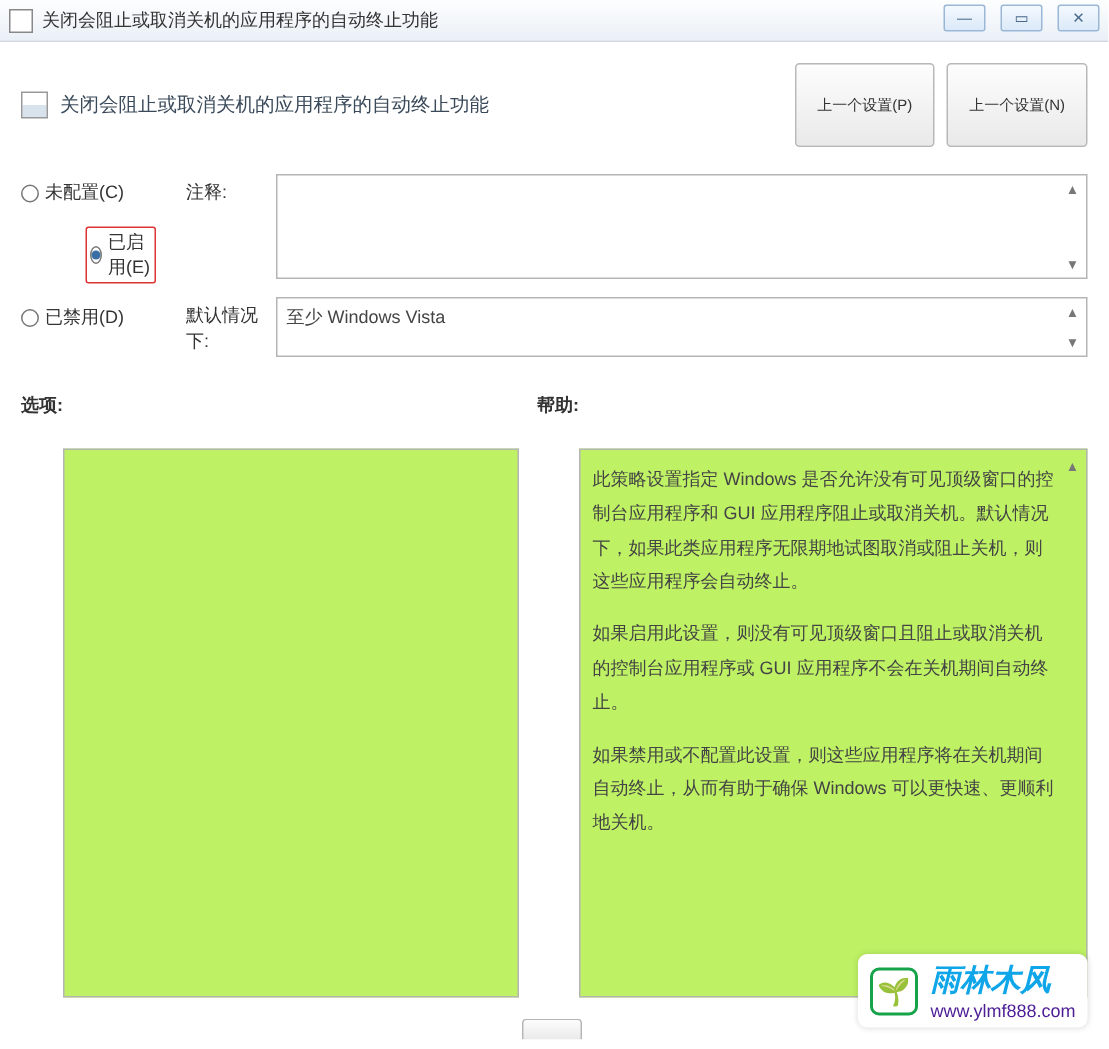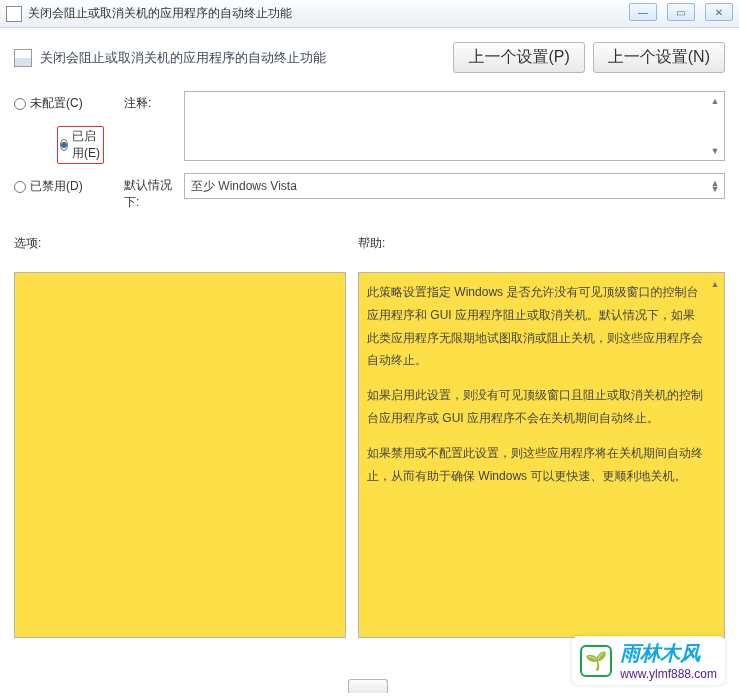--- a/index.html
+++ b/index.html
@@ -59,25 +59,25 @@
     .header-left { display: flex; align-items: center; gap: 8px; }
     .page-icon {
       width: 18px; height: 18px;
       border: 1px solid #999;
       background: linear-gradient(to bottom, #fff 50%, #d9e3ee 50%);
       display:inline-block;
     }
     .page-title { color: #3b4a5a; font-size: 13px; }
     .nav-buttons { display: flex; gap: 8px; }
     .btn {
-      padding: 4px 14px;
+      padding: 20px 14px;
       border: 1px solid #b8b8b8;
       background: linear-gradient(to bottom, #fdfdfd, #e9e9e9);
       border-radius: 3px;
-      font-size: 16px;
+      font-size: 10px;
       color: #333;
       cursor: pointer;
     }
     .config-row {
       display: flex;
       align-items: flex-start;
       gap: 20px;
     }
     .radios {
       width: 90px;
@@ -136,49 +136,51 @@
       width: 14px; height: 14px;
       font-size: 9px;
       color: #777;
       display: flex;
       align-items: center; justify-content: center;
     }
     .scroll-arrow.up { top: 2px; }
     .scroll-arrow.down { bottom: 2px; }
     .platform-box {
       flex: 1;
-      height: 26px;
+      height: 40px;
       border: 1px solid #b5b5b5;
       background: #fff;
       padding: 4px 6px;
       color: #444;
       position: relative;
     }
     .lower {
       display: flex;
       gap: 12px;
       padding: 0 14px;
       margin-top: 24px;
     }
     .lower-col {
       flex: 1;
       display: flex;
       flex-direction: column;
     }
     .lower-label {
       color: #333;
       margin-bottom: 20px;
+      font-weight: bold;
     }
     .panel {
       border: 1px solid #b5b5b5;
-      background: #fde047;
+      background: #bef264;
       height: 366px;
       padding: 8px;
       position: relative;
       overflow: hidden;
+      margin-left: 28px;
     }
     .help-text {
       color: #444;
       line-height: 1.9;
       font-size: 12px;
       padding-right: 12px;
     }
     .help-text p { margin-bottom: 12px; }
     .watermark {
       position: absolute;

